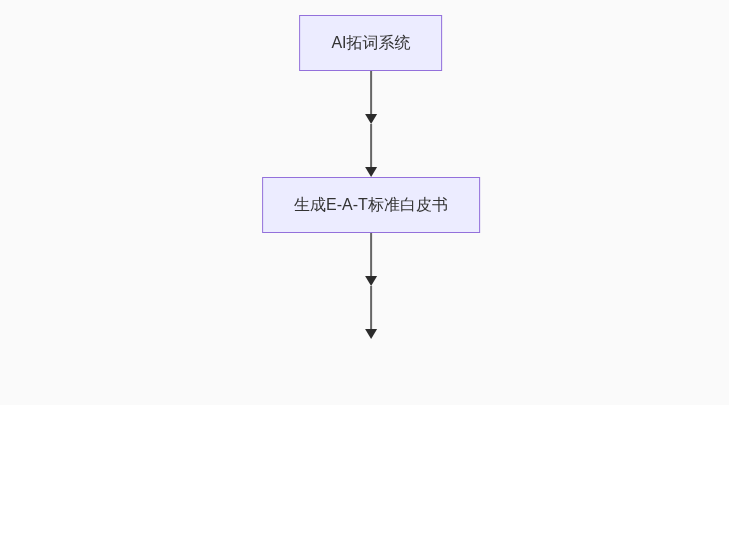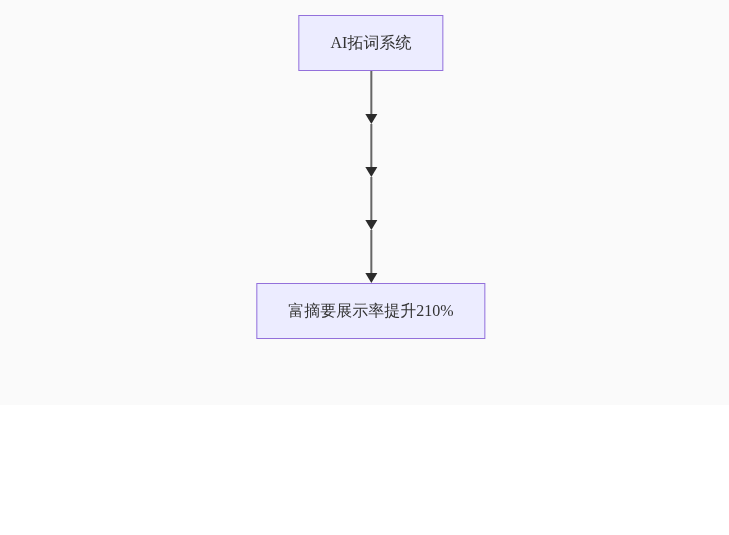--- a/index.html
+++ b/index.html
@@ -5,21 +5,21 @@
   html, body {
     margin: 0;
     padding: 0;
   }
   .canvas {
     position: relative;
     width: 729px;
     height: 405px;
     background: var(--background, #fafafa);
     overflow: hidden;
-    font-family: Liberation Serif, serif;
+    font-family: Liberation Sans, sans-serif;
   }
   .flow-column {
     position: absolute;
     top: 15px;
     left: 371px;
     transform: translateX(-50%);
     display: flex;
     flex-direction: column;
     align-items: center;
   }
@@ -75,30 +75,30 @@
       <div class="line"></div>
       <div class="head"></div>
     </div>
 
 
     <div class="flow-arrow">
       <div class="line"></div>
       <div class="head"></div>
     </div>
 
+    <div class="flow-node">
+      <span>生成E-A-T标准白皮书</span>
+    </div>
 
     <div class="flow-arrow">
       <div class="line"></div>
       <div class="head"></div>
     </div>
 
 
     <div class="flow-arrow">
       <div class="line"></div>
       <div class="head"></div>
     </div>
 
-    <div class="flow-node">
-      <span>富摘要展示率提升210%</span>
-    </div>
 
   </div>
 </div>
 
 </body></html>

